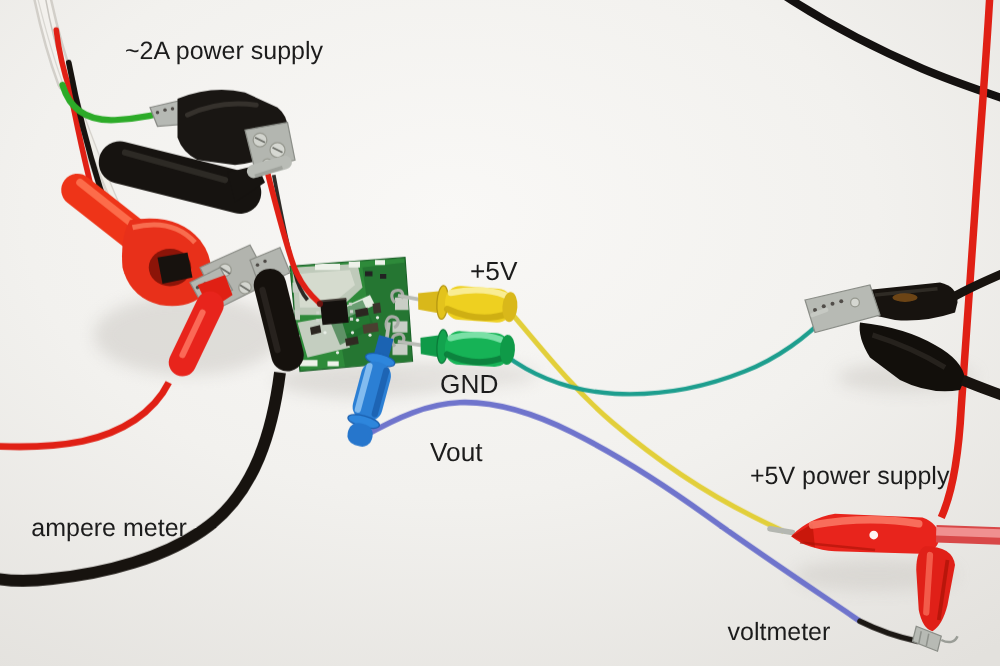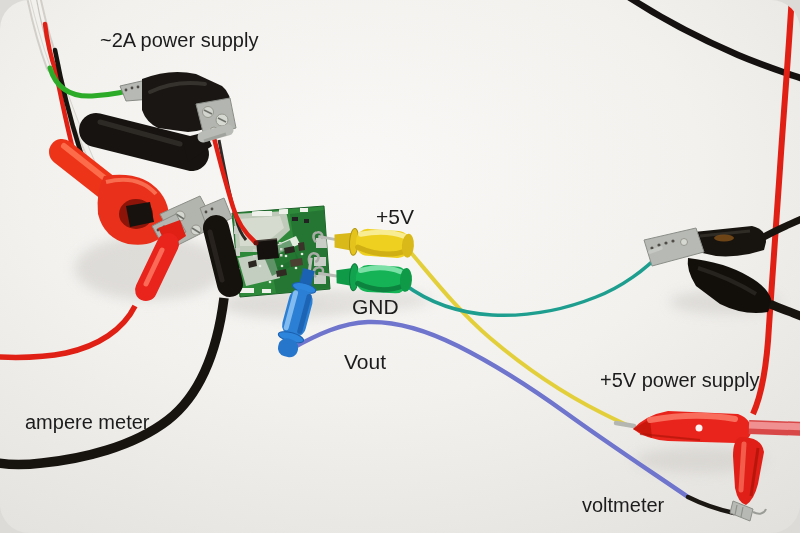--- a/index.html
+++ b/index.html
@@ -1,21 +1,20 @@
 <!DOCTYPE html>
 <html><head>
 <meta charset="utf-8">
 <style>
   html, body { margin: 0; padding: 0; background: #dddbd8; }
   #stage {
     position: relative;
     width: 800px; height: 533px;
     overflow: hidden;
     font-family: "Liberation Sans", sans-serif;
-    border-radius: 29px;
   }
   svg { display: block; }
   .lbl  { font-family: "Liberation Sans", sans-serif; font-size: 20px; }
   .lbl-lg { font-family: "Liberation Sans", sans-serif; font-size: 21px; }
 </style>
 </head>
 <body>
 
 <div id="stage">
 <svg width="800" height="533" viewBox="0 0 800 533">

